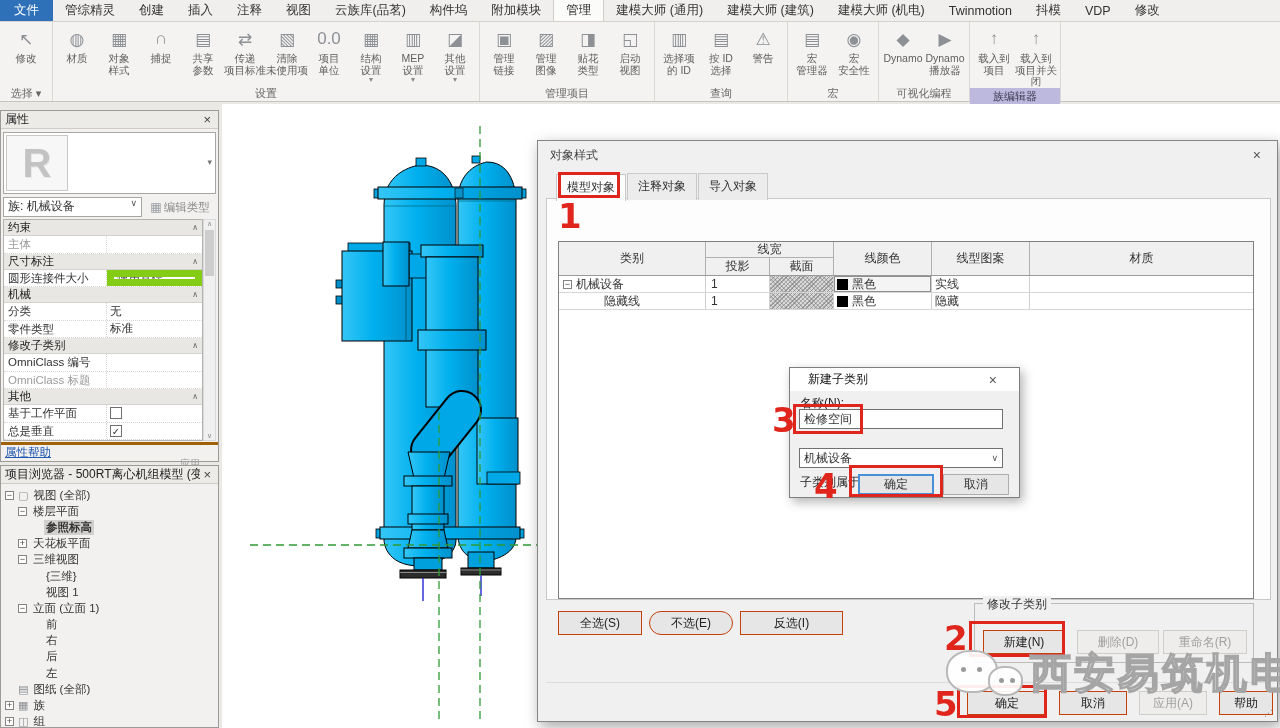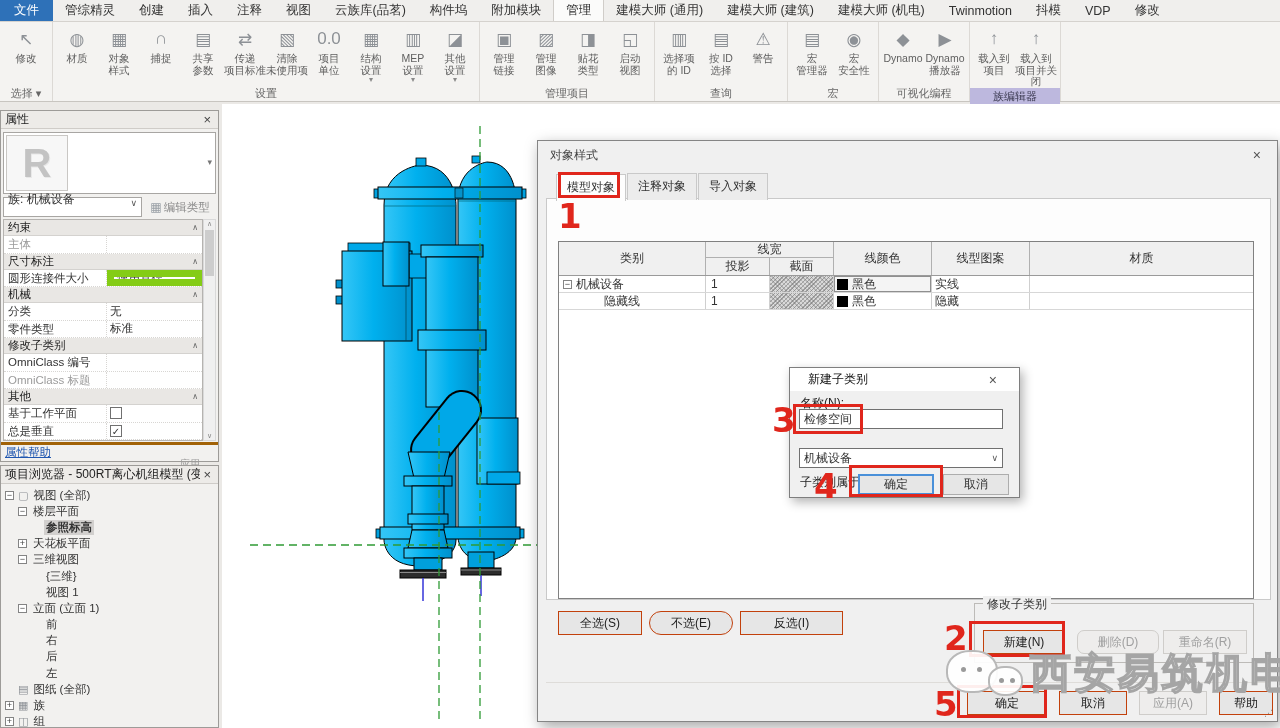--- a/index.html
+++ b/index.html
@@ -29,21 +29,21 @@
   .panel{position:absolute;background:#f2f1ef;border:1px solid #9d9b98;}
   .phead{height:18px;background:#edebe8;border-bottom:1px solid #cfccc8;display:flex;align-items:center;padding:0 4px;font-size:12px;color:#222;}
   .phead .title{flex:1;overflow:hidden;white-space:nowrap;}
   .pclose{color:#444;font-size:13px;padding:0 3px;cursor:default;}
 
   .props{left:0;top:110px;width:219px;height:352px;}
   .typesel{position:absolute;left:2px;top:21px;width:213px;height:62px;background:#fff;border:1px solid #a8a6a3;}
   .rprev{position:absolute;left:2px;top:2px;width:62px;height:56px;background:#f7f7f7;border:1px solid #c9c7c4;display:flex;align-items:center;justify-content:center;font-size:40px;font-weight:bold;color:#c3c3c3;text-shadow:1px 1px 0 #e8e8e8;}
   .tsarrow{position:absolute;right:3px;top:24px;color:#777;font-size:9px;}
   .famrow{position:absolute;left:2px;top:86px;width:213px;height:20px;display:flex;}
-  .famcombo{flex:1;background:#fff;border:1px solid #a8a6a3;display:flex;align-items:flex-end;padding:8px 4px;font-size:12px;}
+  .famcombo{flex:1;background:#fff;border:1px solid #a8a6a3;display:flex;align-items:flex-start;padding:0 4px;font-size:12px;}
   .famcombo .cv{flex:1;}
   .edittype{width:72px;margin-left:2px;display:flex;align-items:center;justify-content:center;color:#8b8b8b;font-size:11.5px;border:1px solid transparent;}
   .edittype .eticon{color:#9aa0a6;margin-right:2px;font-size:12px;}
 
   .pgrid{position:absolute;left:2px;top:108px;width:200px;bottom:20px;background:#fff;border:1px solid #b5b3b0;overflow:hidden;}
   .pgroup{height:16px;background:#e9e7e4;display:flex;align-items:center;padding:0 4px;border-bottom:1px solid #d4d2cf;}
   .pglabel{flex:1;font-size:11.5px;color:#222;}
   .pgchev{font-size:8px;color:#666;}
   .prow{height:17.5px;display:flex;border-bottom:1px dotted #d8d6d3;}
   .plabel{width:103px;padding:1px 4px;font-size:11.5px;color:#333;border-right:1px dotted #d8d6d3;overflow:hidden;white-space:nowrap;}
@@ -608,21 +608,21 @@
         </div>
     </div>
 
     <div class="btn" style="left:20px;top:470px;width:84px;">全选(S)</div>
     <div class="btn" style="left:111px;top:470px;width:84px;border-radius:12px;">不选(E)</div>
     <div class="btn" style="left:202px;top:470px;width:103px;">反选(I)</div>
 
     <div class="groupbox">
       <span class="gblabel">修改子类别</span>
       <div class="btn" style="left:8px;top:26px;width:82px;">新建(N)</div>
-      <div class="btn disabled" style="left:102px;top:26px;width:82px;border-radius:7px;">删除(D)</div>
+      <div class="btn disabled" style="left:102px;top:26px;width:82px;">删除(D)</div>
       <div class="btn disabled" style="left:188px;top:26px;width:84px;">重命名(R)</div>
     </div>
 
     <div class="footline"></div>
     <div class="btn" style="left:429px;top:550px;width:80px;">确定</div>
     <div class="btn" style="left:521px;top:550px;width:68px;">取消</div>
     <div class="btn disabled" style="left:601px;top:550px;width:68px;">应用(A)</div>
     <div class="btn" style="left:681px;top:550px;width:54px;">帮助</div>
     <div class="grip">⋰</div>
   </div>

